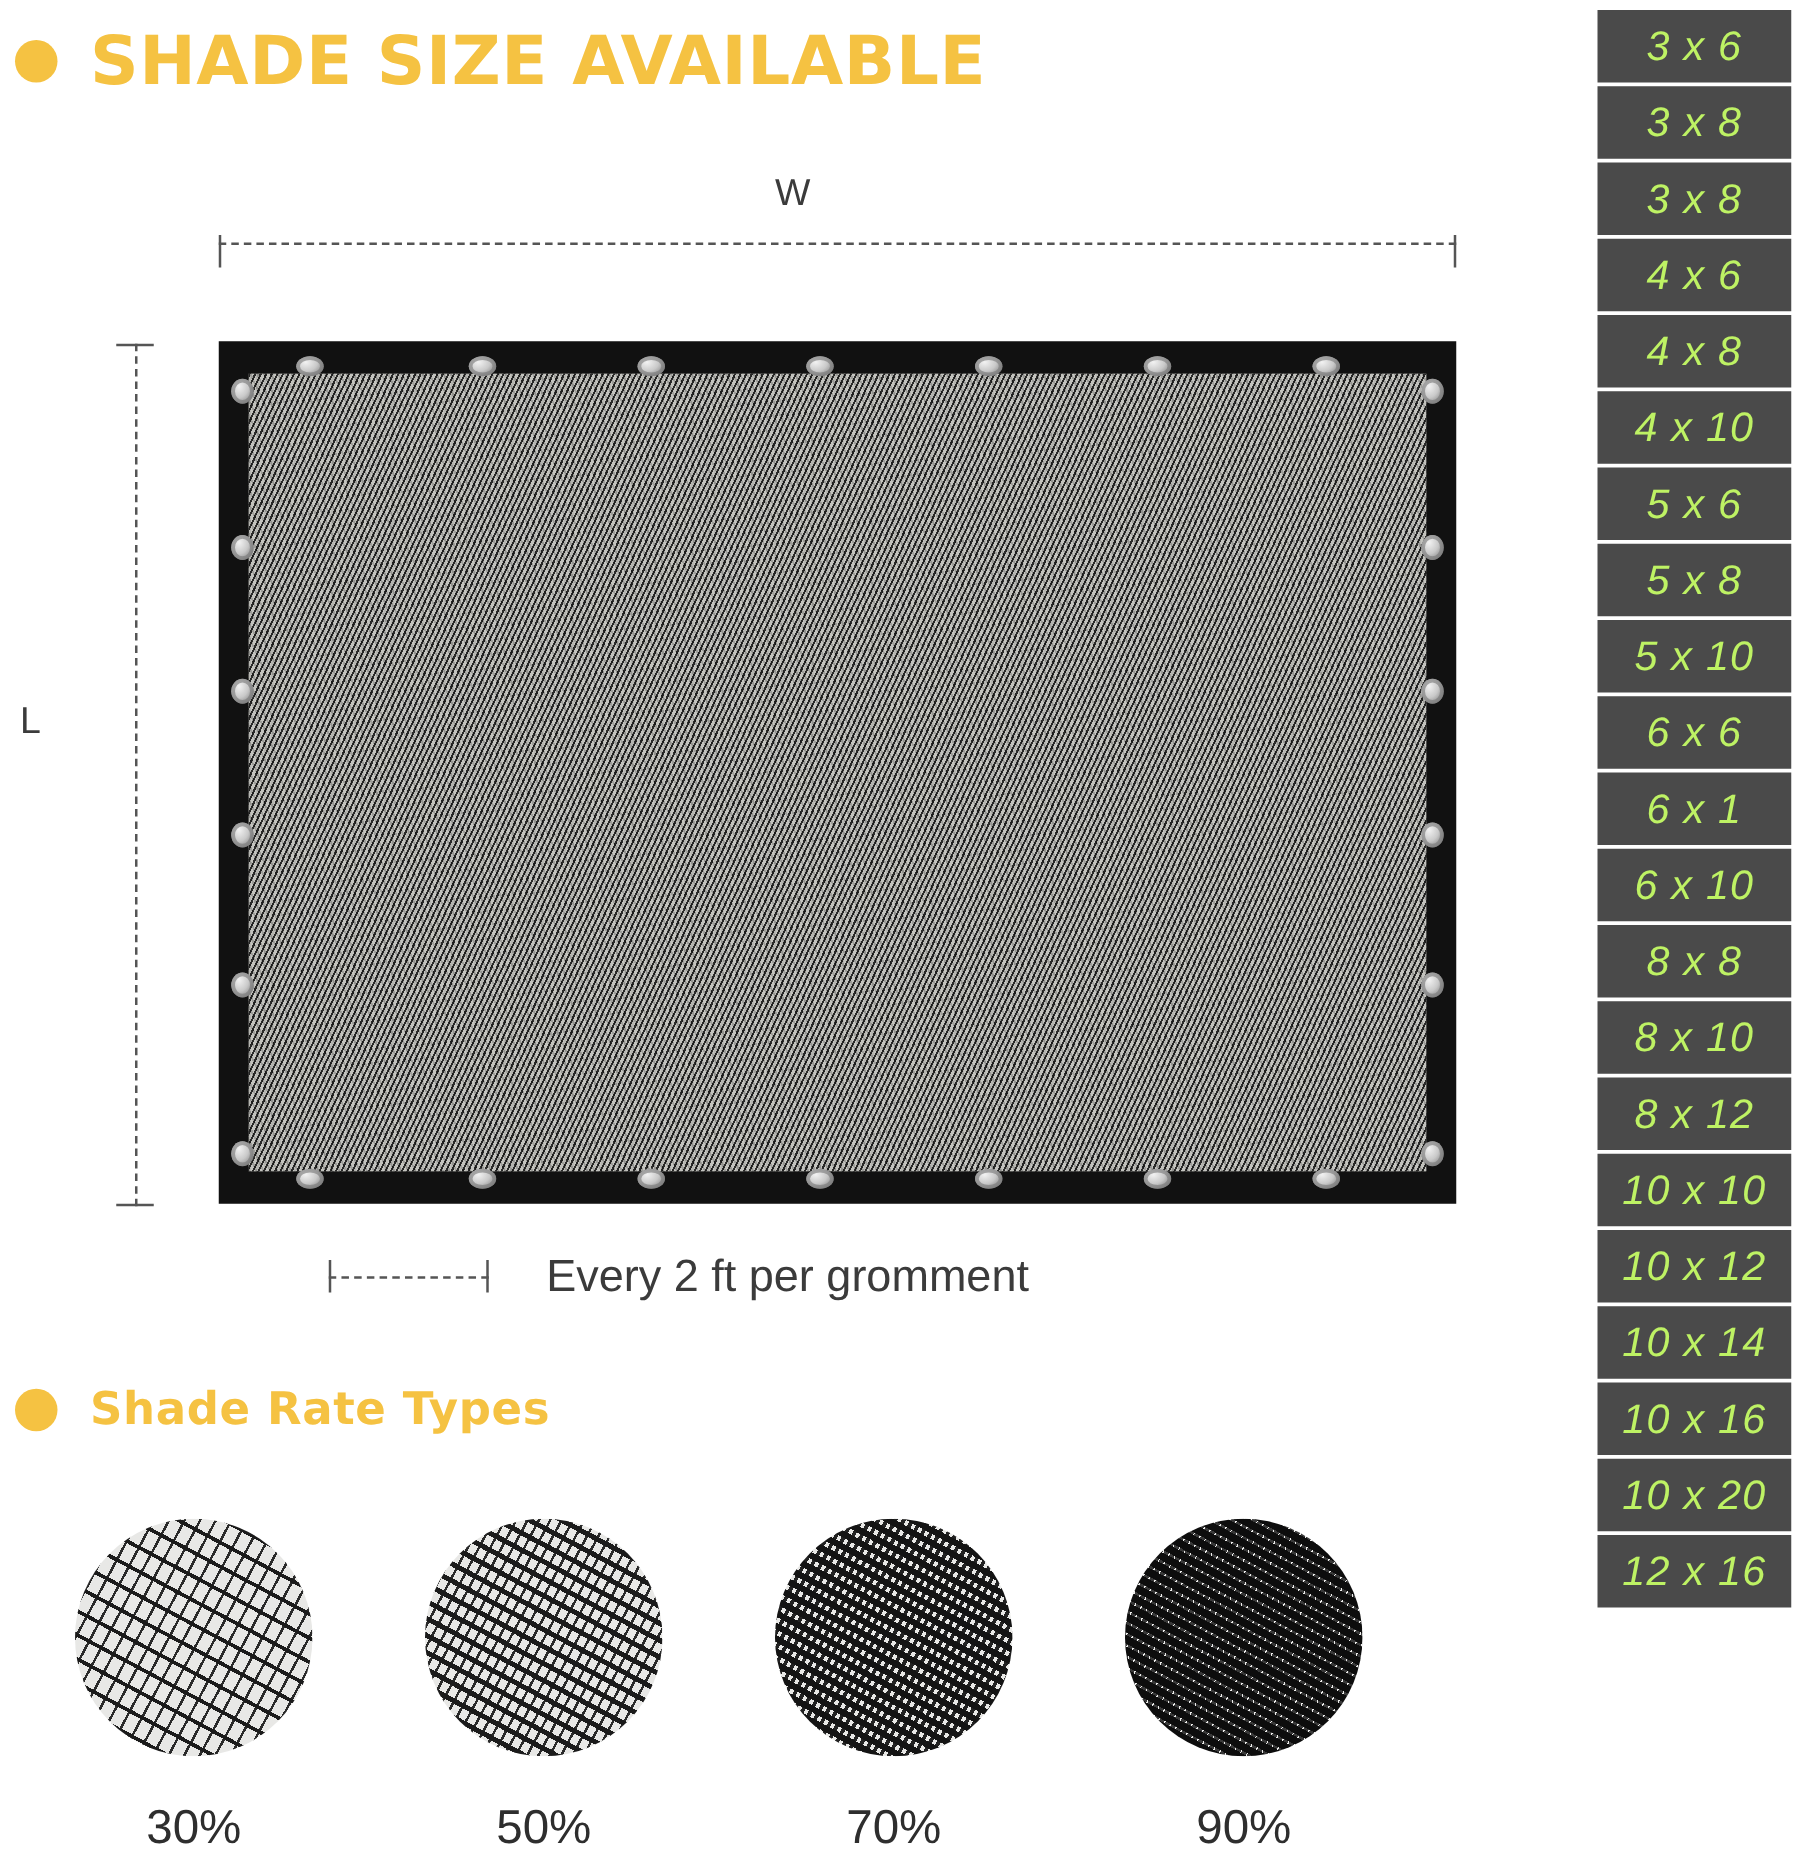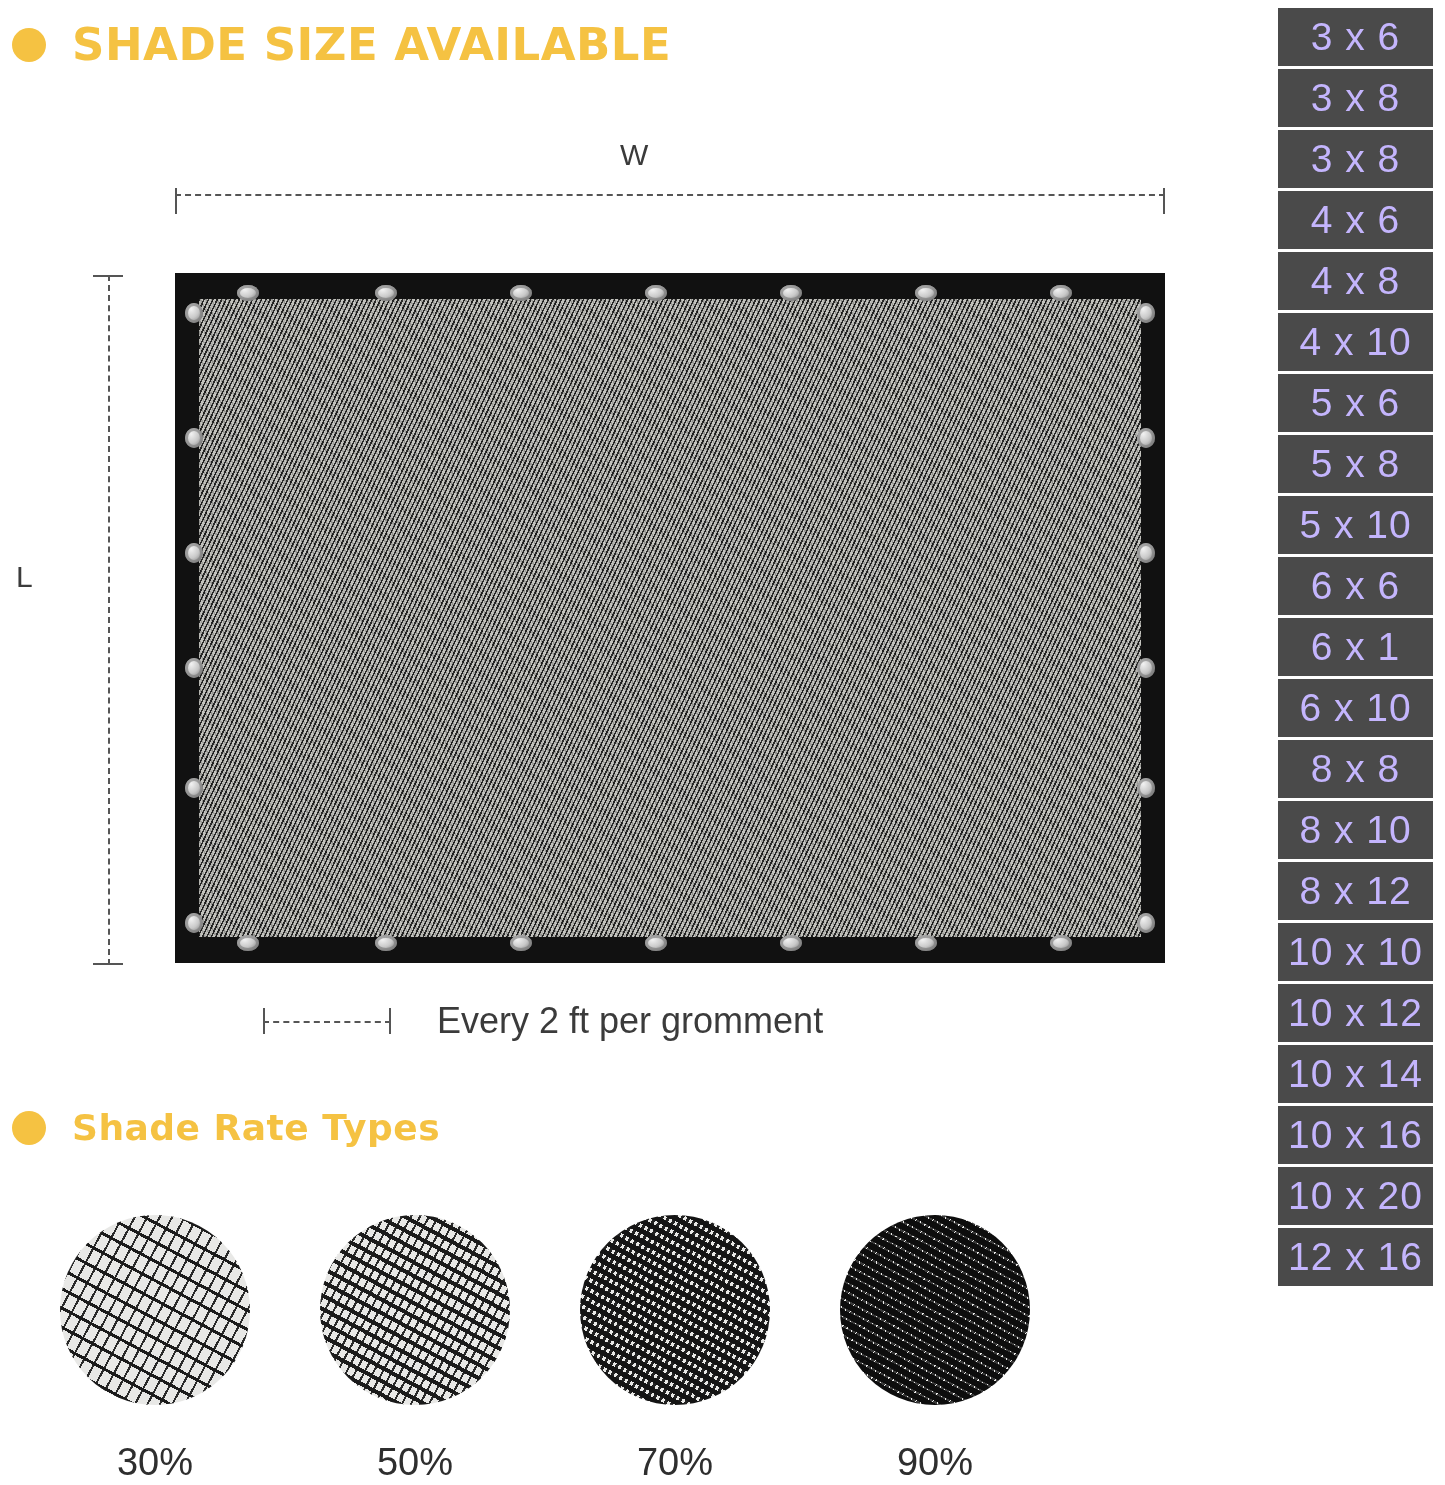--- a/index.html
+++ b/index.html
@@ -29,21 +29,21 @@
     flex: 0 0 auto;
   }
   .heading-text {
     margin-left: 26px;
     color: #f5c242;
     font-weight: bold;
     letter-spacing: 0.5px;
     line-height: 1;
   }
   #heading-main { left: 12px; top: 22px; }
-  #heading-main .heading-text { font-size: 45px; }
+  #heading-main .heading-text { font-size: 54px; }
   #heading-rates { left: 12px; top: 1110px; }
   #heading-rates .heading-text { font-size: 36px; }
 
   
   .diagram {
     position: absolute;
     left: 0;
     top: 120px;
     width: 1250px;
     height: 980px;
@@ -187,21 +187,21 @@
     font-family: "Liberation Sans", sans-serif;
   }
 
   
   .rates {
     position: absolute;
     left: 60px;
     top: 1215px;
     width: 1130px;
     display: flex;
-    gap: 70px;
+    gap: 90px;
   }
   .rate {
     width: 190px;
     display: flex;
     flex-direction: column;
     align-items: center;
   }
   .swatch {
     width: 190px;
     height: 190px;
@@ -241,27 +241,28 @@
     right: 12px;
     top: 8px;
     width: 155px;
     display: flex;
     flex-direction: column;
     gap: 3px;
   }
   .size-chip {
     height: 58px;
     background: #4a4a4a;
-    color: #c4b5fd;
+    color: #bef264;
     display: flex;
     align-items: center;
     justify-content: center;
-    font-size: 39px;
+    font-size: 33px;
     font-family: "Liberation Sans", sans-serif;
     letter-spacing: 1px;
+    font-style: italic;
   }
 </style>
 </head>
 <body>
 
 <div class="heading" id="heading-main">
   <span class="bullet"></span>
   <span class="heading-text">SHADE SIZE AVAILABLE</span>
 </div>
 

